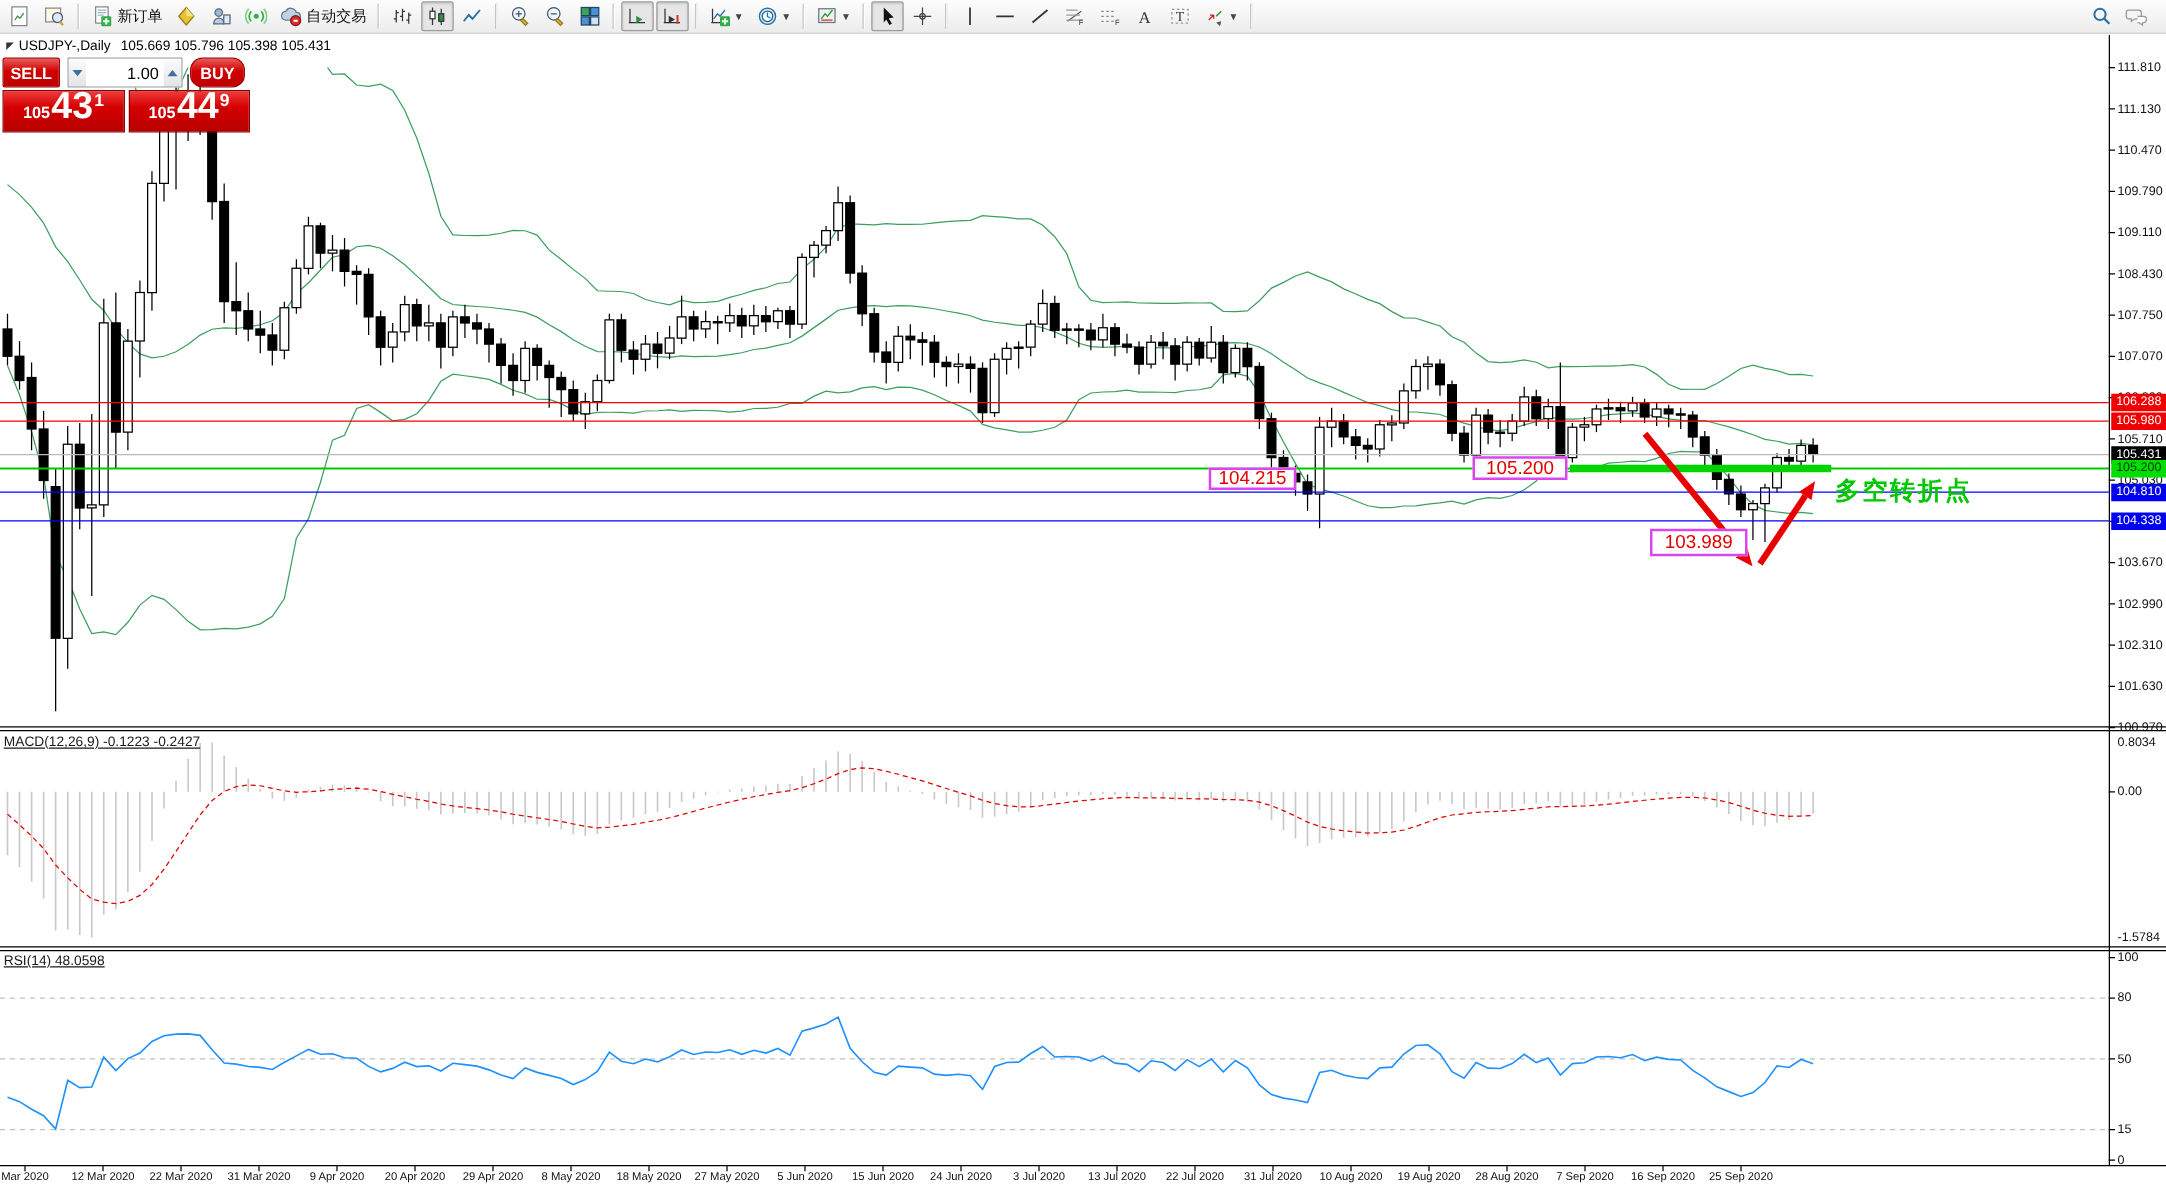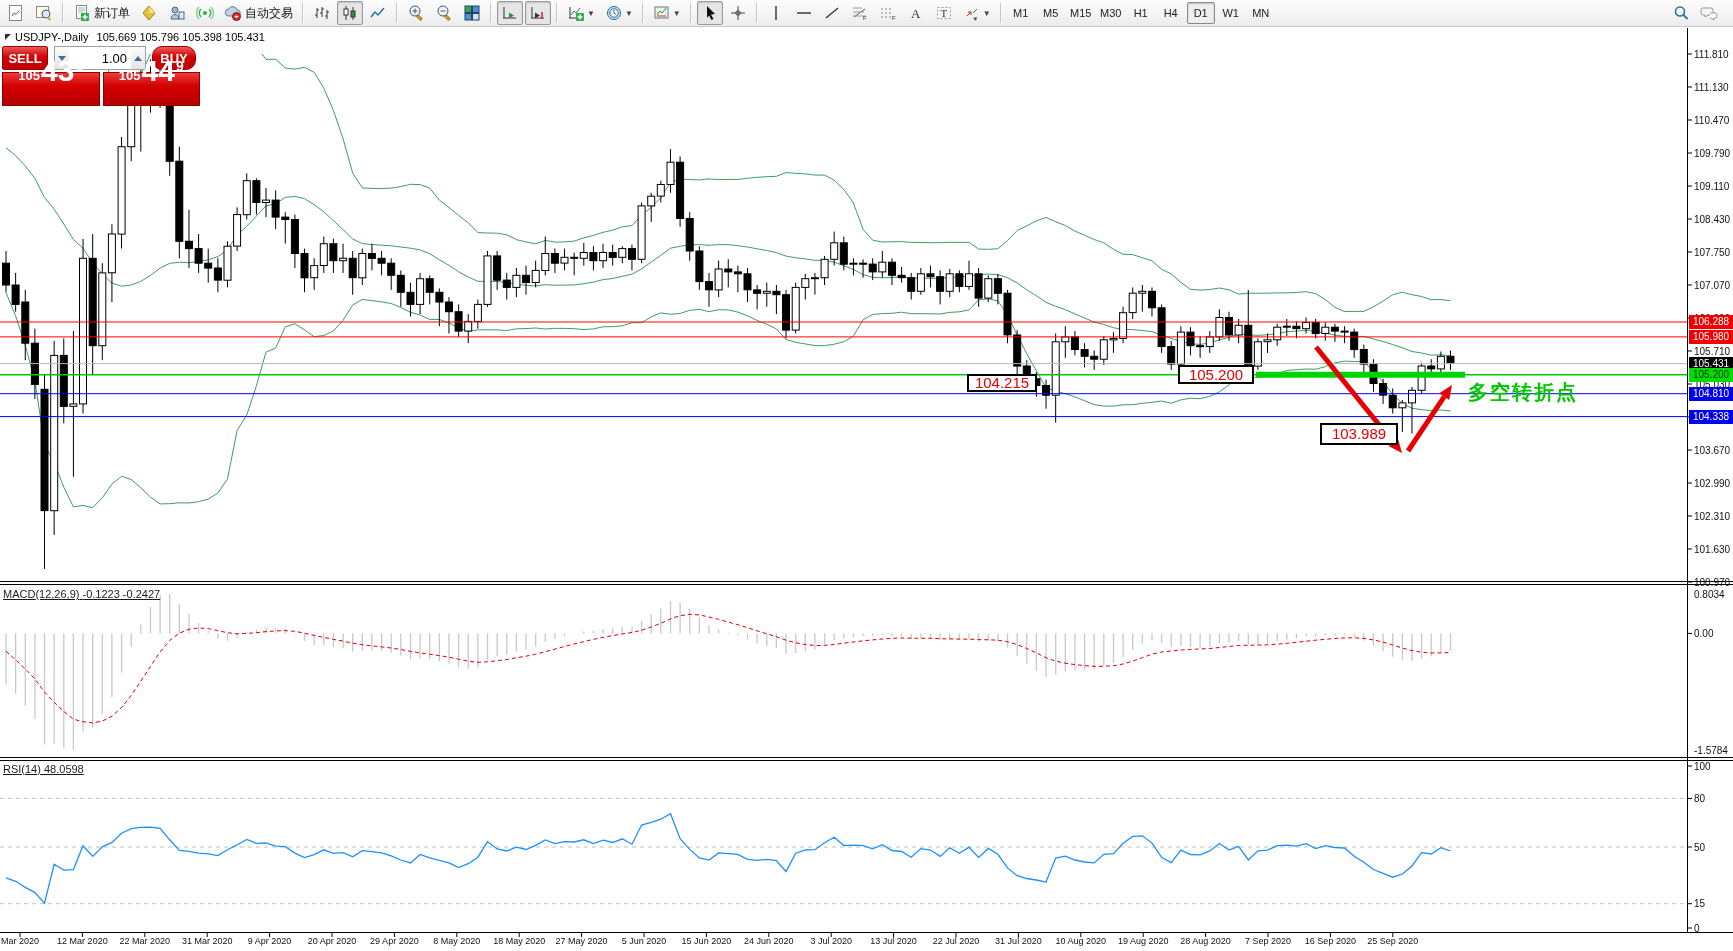--- a/index.html
+++ b/index.html
@@ -17,41 +17,41 @@
   .tf-btn{font-size:11px;color:#222;height:20px;min-width:26px;text-align:center;line-height:20px;margin:0 1px;border:1px solid transparent;border-radius:2px;}
   .tf-btn.active{background:#efefef;border:1px solid #8a8a8a;box-shadow:inset 0 1px 2px rgba(0,0,0,.2);}
   #tb-right{margin-left:auto;display:flex;align-items:center;padding-right:10px;}
   
   #chart{position:absolute;left:0;top:28px;width:1733px;height:923px;background:#fff;}
   #plot-svg{position:absolute;left:0;top:0;}
   .axis-tick{position:absolute;left:1694px;width:40px;height:13px;line-height:13px;font-size:10px;color:#111;white-space:nowrap;}
   .axis-flag{position:absolute;left:1689px;width:44px;height:14px;line-height:14px;font-size:10px;text-align:center;white-space:nowrap;}
   .date-label{position:absolute;width:84px;text-align:center;font-size:9px;color:#111;white-space:nowrap;}
   .ind-label{position:absolute;font-size:11px;color:#1a1a1a;white-space:nowrap;text-decoration:underline;}
-  .callout{position:absolute;background:#fff;border:2px solid #000000;color:#e80000;
+  .callout{position:absolute;background:#fff;border:2px solid #d946ef;color:#e80000;
     font-size:15px;text-align:center;box-sizing:border-box;white-space:nowrap;}
   #note-cn{position:absolute;color:#00c800;font-size:20px;font-weight:bold;white-space:nowrap;letter-spacing:2px;}
   
   #title-row{position:absolute;left:5px;top:3px;font-size:11px;color:#000;display:flex;align-items:center;white-space:nowrap;justify-content:space-between;}
   #title-toggle{width:0;height:0;border-left:6px solid #333;border-bottom:6px solid transparent;margin-right:4px;}
   
   #trade{position:absolute;left:2px;top:18px;width:198px;}
   #trade-row1{display:flex;align-items:stretch;height:24px;}
   .trade-btn{background:linear-gradient(#e95b5b,#d00000 45%,#c00000);color:#fff;font-size:13px;font-weight:bold;
      border:1px solid #9d0000;border-radius:2px;display:flex;align-items:center;justify-content:center;}
   #sell-btn{width:44px;}
   #buy-btn{width:42px;margin-left:6px;border-radius:10px;}
   #vol-group{display:flex;align-items:stretch;margin-left:6px;border:1px solid #9aa0a6;background:#fff;}
   .spin-btn{width:14px;background:linear-gradient(#fcfcfc,#e4e4e4);display:flex;align-items:center;justify-content:center;border:0;}
   #vol-input{width:56px;border:0;font-size:13px;text-align:right;padding-right:4px;outline:none;color:#000;}
   .tri-up{width:0;height:0;border-left:4px solid transparent;border-right:4px solid transparent;border-bottom:5px solid #3a6ea5;}
   .tri-down{width:0;height:0;border-left:4px solid transparent;border-right:4px solid transparent;border-top:5px solid #3a6ea5;}
   #trade-row2{display:flex;margin-top:2px;height:34px;}
   .price-box{background:linear-gradient(#ef3b3b,#d40000 40%,#b70000);color:#fff;border:1px solid #8d0000;
-     display:flex;align-items:flex-end;justify-content:center;padding-bottom:19px;}
+     display:flex;align-items:flex-end;justify-content:center;padding-bottom:5px;}
   #sell-box{width:96px;}#buy-box{width:96px;margin-left:3px;}
   .p-base{font-size:13px;font-weight:bold;margin-bottom:3px;}
   .p-big{font-size:30px;font-weight:bold;line-height:30px;margin:0 1px;}
   .p-sup{font-size:14px;font-weight:bold;margin-bottom:12px;}
   .icon18{width:18px;height:18px;display:inline-block;}
 </style>
 </head>
 <body>
 <div id="app">
 
@@ -245,31 +245,20 @@
         </span>
         <span class="tb-btn">
           <svg class="icon18" viewBox="0 0 18 18">
             <path d="M4 12l4-4M8 8h-3M8 8v3" stroke="#c22" fill="none"></path>
             <path d="M14 5l-4 4" stroke="#283" fill="none"></path>
             <path d="M10 14l4-1-1 4z" fill="#555"></path>
           </svg>
           <span class="tb-caret">▼</span>
         </span>
         <span class="tb-sep"></span>
-      </span>
-  <span id="tb-tf" class="tb-group">
-        <span class="tf-btn">M1</span>
-        <span class="tf-btn">M5</span>
-        <span class="tf-btn">M15</span>
-        <span class="tf-btn">M30</span>
-        <span class="tf-btn">H1</span>
-        <span class="tf-btn">H4</span>
-        <span class="tf-btn active">D1</span>
-        <span class="tf-btn">W1</span>
-        <span class="tf-btn">MN</span>
       </span>
   <span id="tb-right">
         <span class="tb-btn">
           <svg class="icon18" viewBox="0 0 18 18">
             <circle cx="8" cy="7.5" r="4.5" fill="none" stroke="#2c6e9e" stroke-width="1.6"></circle>
             <path d="M11.5 11l4 4" stroke="#2c6e9e" stroke-width="1.8"></path>
           </svg>
         </span>
         <span class="tb-btn">
           <svg class="icon18" viewBox="0 0 18 18">

